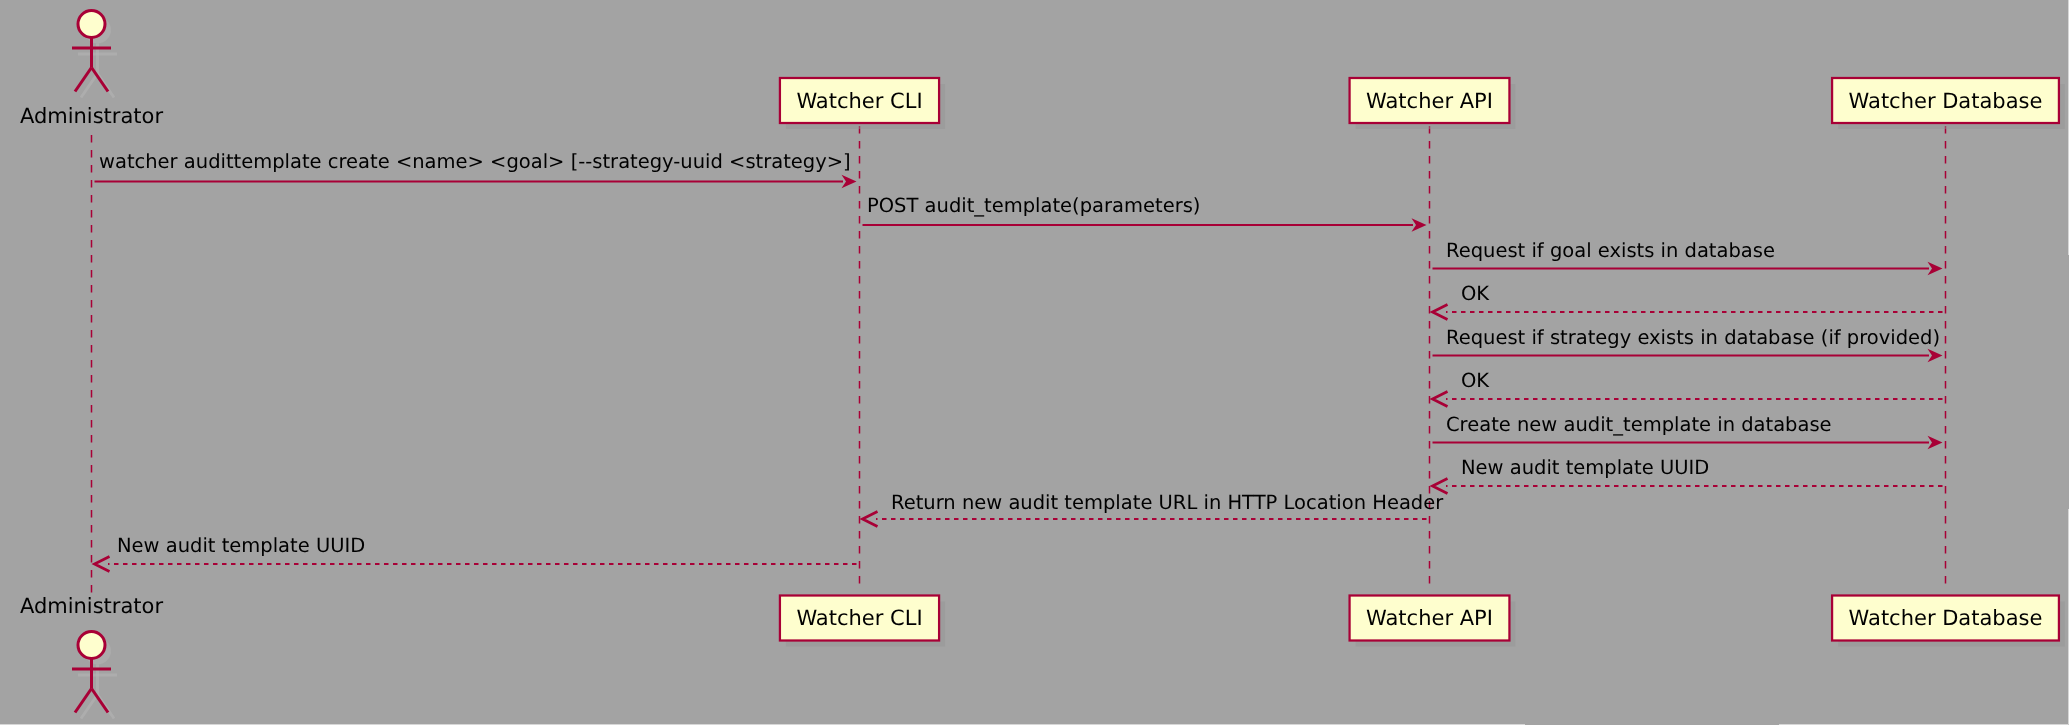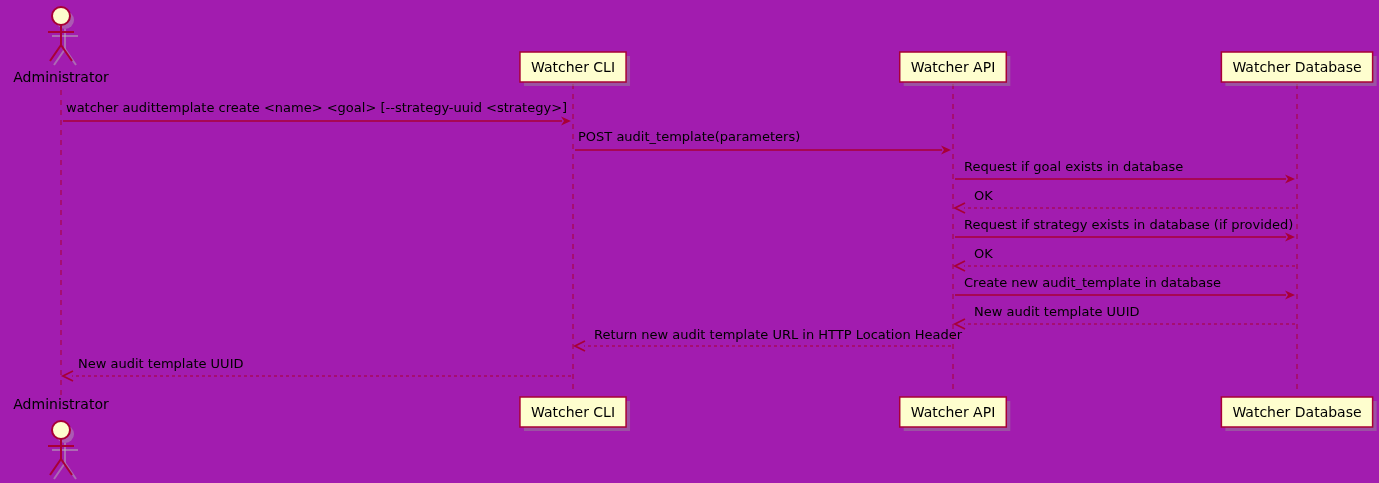--- a/index.html
+++ b/index.html
@@ -7,21 +7,21 @@
     padding: 0;
     background: #FFFFFF;
   }
   body {
     font-family: "DejaVu Sans", sans-serif;
   }
   #diagram {
     position: relative;
     width: 1379px;
     height: 483px;
-    background: #a21caf;
+    background: #a3a3a3;
     overflow: hidden;
   }
   #diagram svg {
     position: absolute;
     top: 0;
     left: 0;
   }
   .lifeline {
     stroke: #A80036;
     stroke-width: 1;

